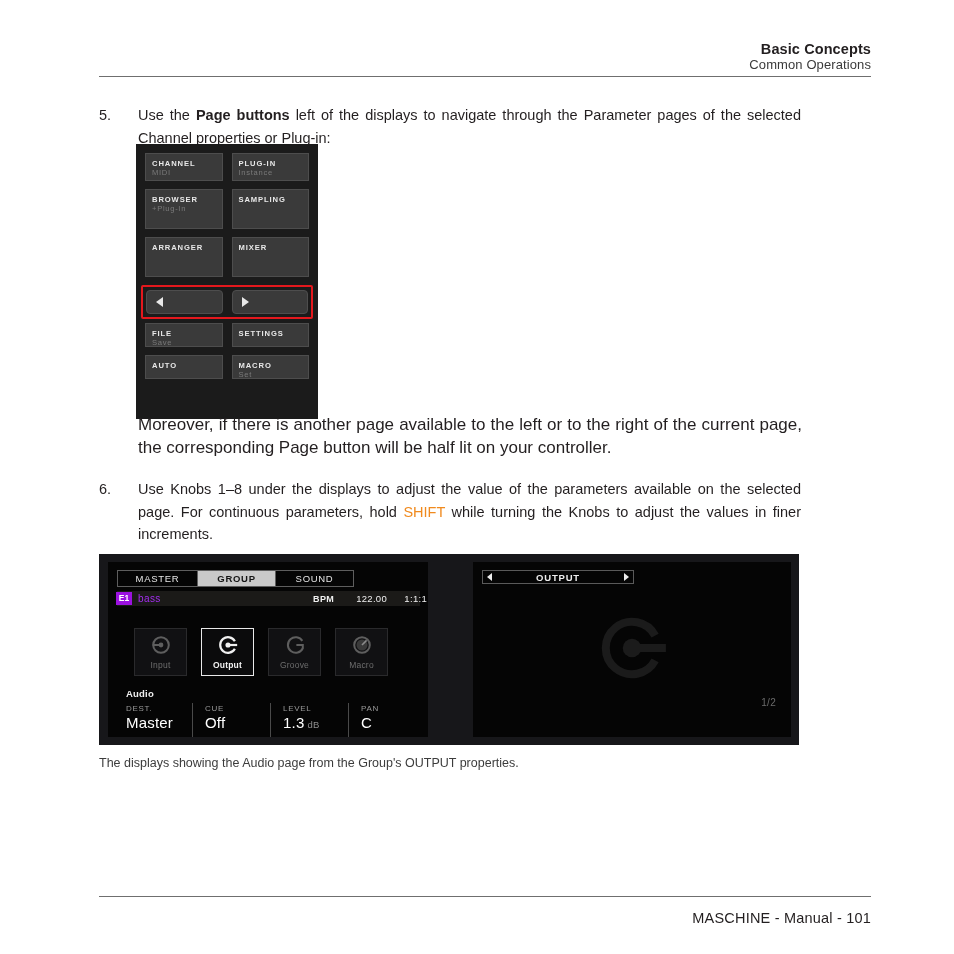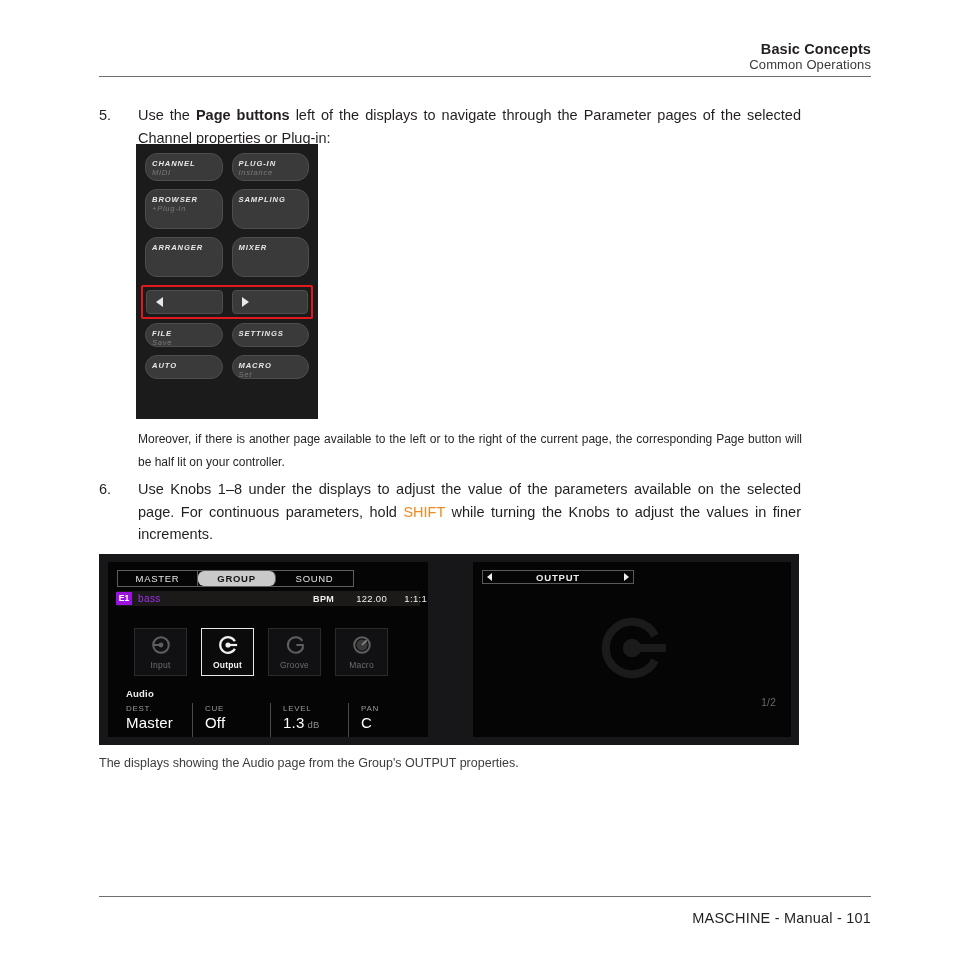--- a/index.html
+++ b/index.html
@@ -25,40 +25,40 @@
   .step .num { width:39px; flex:0 0 39px; font-size:14.5px; color:#231f20; line-height:22.5px; }
   .step .txt { font-size:14.5px; color:#231f20; line-height:22.5px; text-align:justify; }
   .step5 { left:99px; top:104px; width:703px; }
   .step5 .txt { width:663px; }
   .step6 { left:99px; top:478px; width:703px; }
   .step6 .txt { width:663px; }
   b.strong { font-weight:bold; }
   .shift { color:#f08a1e; }
 
   .para {
-    position:absolute; left:138px; top:428px; width:664px;
-    font-size:12px; color:#231f20; line-height:22.5px; text-align:justify;
+    position:absolute; left:138px; top:414px; width:664px;
+    font-size:17px; color:#231f20; line-height:22.5px; text-align:justify;
   }
 
   .caption {
     position:absolute; left:99px; top:755px; width:700px;
     font-size:12.5px; color:#3c3c3c; line-height:17px;
   }
 
   
   .ctrl-panel {
     position:absolute; left:136px; top:144px; width:182px; height:275px;
     background:#1b1b1b;
   }
   .ctrl-inner { position:absolute; left:9px; top:9px; width:164px; }
   .btn-row { display:flex; gap:9px; margin-bottom:8px; }
   .ctrl-btn {
     width:77.5px; box-sizing:border-box;
-    background:#3a3a3a; border:1px solid #4d4d4d; border-radius:12px;
-    padding:5px 6px 0 6px; position:relative;font-style:italic;
+    background:#3a3a3a; border:1px solid #4d4d4d; border-radius:0;
+    padding:5px 6px 0 6px; position:relative;
   }
   .ctrl-btn .l1 {
     font-size:7.6px; font-weight:bold; color:#e8e8e8;
     letter-spacing:0.9px; line-height:9px; font-family:"Liberation Sans", sans-serif;
   }
   .ctrl-btn .l2 {
     font-size:7.6px; color:#7a7a7a; letter-spacing:0.7px; line-height:9.5px;
   }
   .ctrl-btn.h28 { height:28px; }
   .ctrl-btn.h40 { height:40px; }
@@ -89,21 +89,21 @@
 
   
   .tabs { position:absolute; left:9px; top:8px; display:flex; height:15px; border:1px solid #5e5e5e; }
   .tab {
     height:15px; line-height:15px; box-sizing:border-box;
     font-size:9.5px; color:#e6e6e6; letter-spacing:0.7px; text-align:center;
     border-right:1px solid #5e5e5e;
   }
   .tab:last-child { border-right:none; }
   .tab.w1 { width:80px; } .tab.w2 { width:78px; } .tab.w3 { width:77px; }
-  .tab.sel { background:#c9c9c9; color:#141414; font-weight:bold;border-radius:6px; }
+  .tab.sel { background:#c9c9c9; color:#141414; font-weight:bold; }
 
   .infobar {
     position:absolute; left:9px; top:29px; width:303px; height:15px;
     background:#1b1a18; display:flex; align-items:center;
   }
   .e-badge {
     width:16px; height:13px; background:#9b11e0; color:#fff;
     font-size:8.5px; font-weight:bold; text-align:center; line-height:13px;
     margin-left:-1px;
   }

